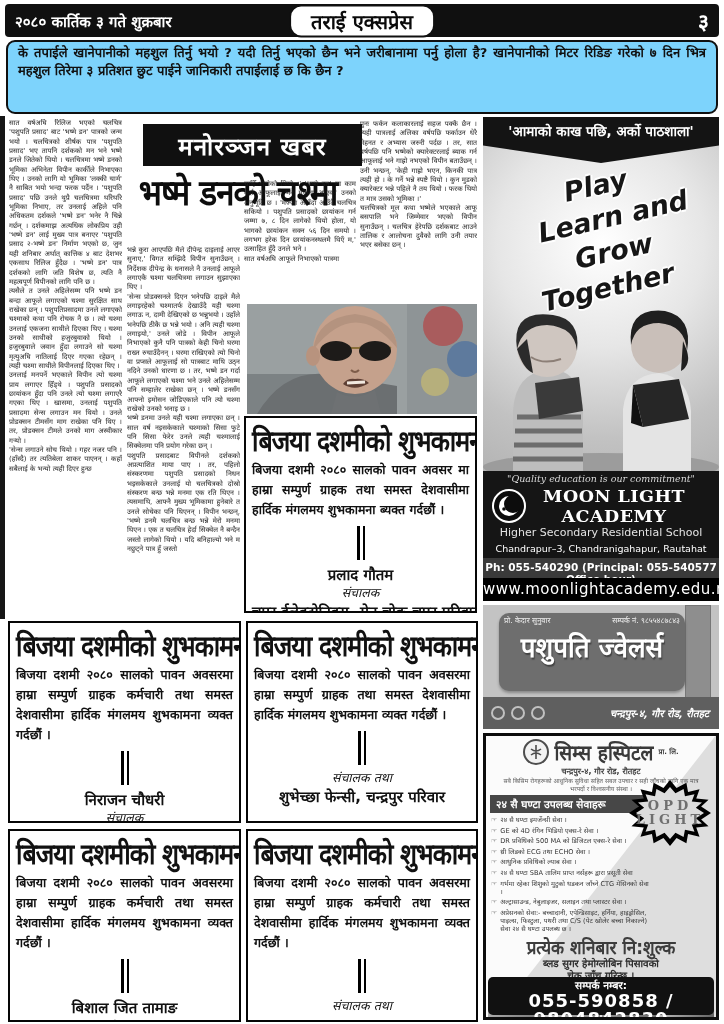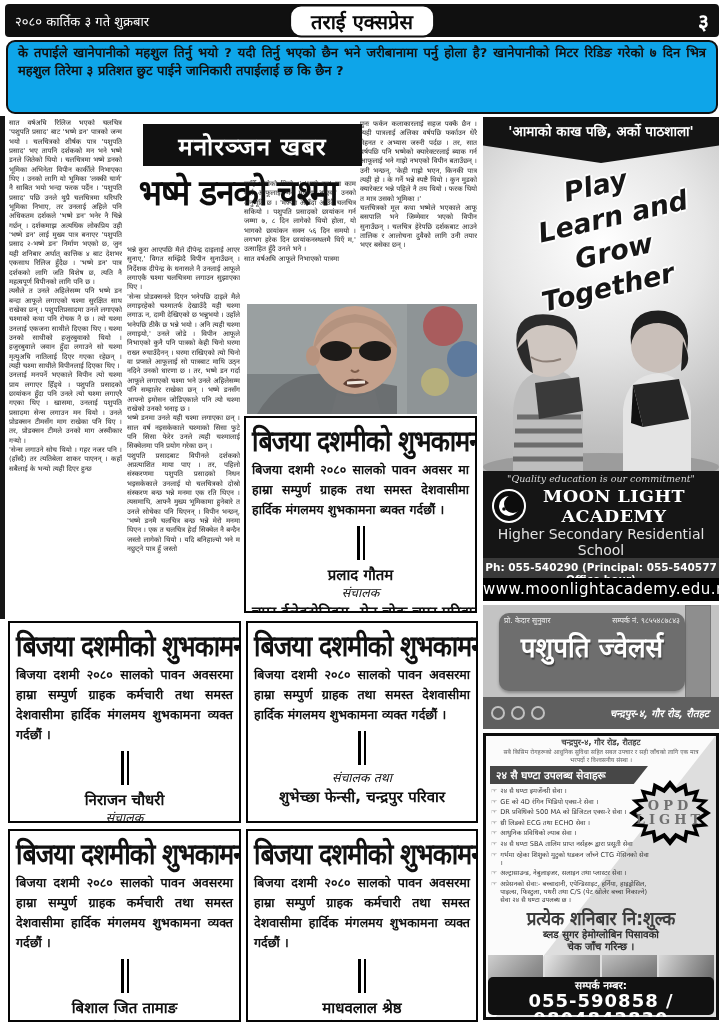--- a/index.html
+++ b/index.html
@@ -3,29 +3,29 @@
 <meta charset="utf-8">
 <style>
   * { margin:0; padding:0; box-sizing:border-box; }
   html,body { background:#e9e9e9; }
   body { font-family:"DejaVu Sans","Liberation Sans",sans-serif; }
   .page { position:relative; width:724px; height:1024px; background:#fff; overflow:hidden; margin:0 auto; }
 
   
   .masthead { position:absolute; left:5px; top:4px; width:714px; height:33px; background:#101010;
               border-radius:4px; display:flex; align-items:center; padding:0 10px; }
-  .issue-date { color:#fff; font-size:13px; font-weight:normal; }
+  .issue-date { color:#fff; font-size:15px; font-weight:bold; }
   .title-pill { position:absolute; left:50%; top:50%; transform:translate(-50%,-50%);
                 background:#fff; border:2.5px solid #101010; border-radius:12px; padding:1px 20px;
                 font-size:20px; font-weight:bold; color:#0a0a0a; white-space:nowrap; }
   .pageno { margin-left:auto; color:#fff; font-size:21px; font-weight:bold; }
 
   
   .notice { position:absolute; left:6px; top:40px; width:712px; height:74px;
-            border:2.5px solid #101010; border-radius:9px; background:#0ea5e9; overflow:hidden; }
+            border:2.5px solid #101010; border-radius:9px; background:#7dd3fc; overflow:hidden; }
   .notice-body { font-size:13px; font-weight:bold; color:#111; line-height:18px; padding:2px 10px 0 10px;
                  text-align:justify; }
   .notice-note { border-top:1.5px solid #101010; font-size:12.5px; font-weight:bold; color:#111;
                  padding:1px 10px; white-space:nowrap; }
 
   
   .left-rule { position:absolute; left:0; top:116px; width:5px; height:503px; background:#161616; }
   .col { position:absolute; font-size:7px; line-height:9.35px; color:#1d1d1d; text-align:justify;
          overflow:hidden; white-space:pre-line; }
   .col1 { left:9px;  top:119px; width:113px; height:499px; }
@@ -67,21 +67,21 @@
   .moon-rot div { font-size:27px; font-weight:900; font-style:italic; color:#171717;
                   text-shadow:-2px 0 #fff,2px 0 #fff,0 -2px #fff,0 2px #fff; line-height:34px; }
   .mr0 { padding-left:92px; } .mr1 { padding-left:58px; } .mr2 { padding-left:88px; } .mr3 { padding-left:46px; }
   .moon-kids { position:absolute; left:0; top:182px; width:236px; height:172px; }
   .moon-info { position:absolute; left:0; top:354px; width:236px; height:87px; background:#151515; color:#fff;
                text-align:center; padding-top:2px; }
   .moon-tag { font-size:9.5px; font-style:italic; color:#d8d8d8; font-family:"DejaVu Serif","Liberation Serif",serif; }
   .moon-logo { position:absolute; left:8px; top:17px; }
   .moon-name { font-size:17.5px; font-weight:bold; font-family:"DejaVu Serif","Liberation Serif",serif;
                letter-spacing:.5px; margin-top:2px; padding-left:26px; }
-  .moon-sub  { font-size:14px; color:#e3e3e3; }
+  .moon-sub  { font-size:11px; color:#e3e3e3; }
   .moon-addr { font-size:9.5px; color:#fff; margin-top:4px; }
   .moon-phone { position:absolute; left:0; top:441px; width:236px; height:20px; background:#3a3a3a; color:#fff;
                 font-size:10.5px; font-weight:bold; text-align:center; padding-top:3px; }
   .moon-site { position:absolute; left:0; top:461px; width:236px; height:23px; background:#000; color:#fff;
                font-size:15px; text-align:center; letter-spacing:.5px; padding-top:2px; }
 
   
   .ad-jewel { position:absolute; left:483px; top:605px; width:236px; height:124px; background:#c3c3c3; overflow:hidden; }
   .jewel-post { position:absolute; right:8px; top:0; width:26px; height:124px; background:#8e8e8e; border:1px solid #777; }
   .jewel-board { position:absolute; left:16px; top:8px; width:186px; height:78px; background:#6e6e6e;
@@ -222,21 +222,20 @@
     <div class="orn"></div>
     <div class="greet-name">बिशाल जित तामाङ</div>
     <div class="greet-role">संचालक</div>
 
   </div>
 
   <div class="greet g-br">
     <div class="greet-title">बिजया दशमीको शुभकामना</div>
     <div class="greet-body">बिजया दशमी २०८० सालको पावन अवसरमा हाम्रा सम्पुर्ण ग्राहक कर्मचारी तथा समस्त देशवासीमा हार्दिक मंगलमय शुभकामना व्यक्त गर्दछौं ।</div>
     <div class="orn"></div>
-    <div class="greet-name">माधवलाल श्रेष्ठ</div>
     <div class="greet-role">संचालक तथा</div>
 
   </div>
 
   <div class="ad-moon">
     <div class="moon-burst"></div>
     <div class="moon-slogan">'आमाको काख पछि, अर्को पाठशाला'</div>
     <div class="moon-rot">
       <div class="mr0">Play</div>
       <div class="mr1">Learn and</div>
@@ -294,20 +293,29 @@
           <span></span>
           <span></span>
           <span></span>
         </div>
       <div class="jewel-addr">चन्द्रपुर-४, गौर रोड, रौतहट</div>
     </div>
   </div>
 
   <div class="ad-hosp">
     <div class="hosp-swoosh"></div>
+    <div class="hosp-head">
+      <div class="hosp-logo">
+        <svg width="16" height="16" viewBox="0 0 16 16">
+            <path d="M8 1 L8 15 M3 5 Q8 9 13 5 M3 11 Q8 7 13 11" stroke="#4d4d4d" stroke-width="1.6" fill="none"></path>
+          </svg>
+      </div>
+      <span class="hosp-title">सिम्स हस्पिटल</span>
+      <span class="hosp-suffix">प्रा. लि.</span>
+    </div>
     <div class="hosp-addr">चन्द्रपुर-४, गौर रोड, रौतहट</div>
     <div class="hosp-intro">सबै किसिम रोगहरूको आधुनिक सुविधा सहित सबल उपचार र सही जाँचको लागि एक मात्र भरपर्दो र विश्वसनीय संस्था ।</div>
     <div class="hosp-ribbon">२४ सै घण्टा उपलब्ध सेवाहरू</div>
     <div class="hosp-svcs">
       <div class="svc">
           <span class="hand">☞</span>
           <span>२४ सै घण्टा इमर्जेन्सी सेवा ।</span>
         </div>
       <div class="svc">
           <span class="hand">☞</span>

